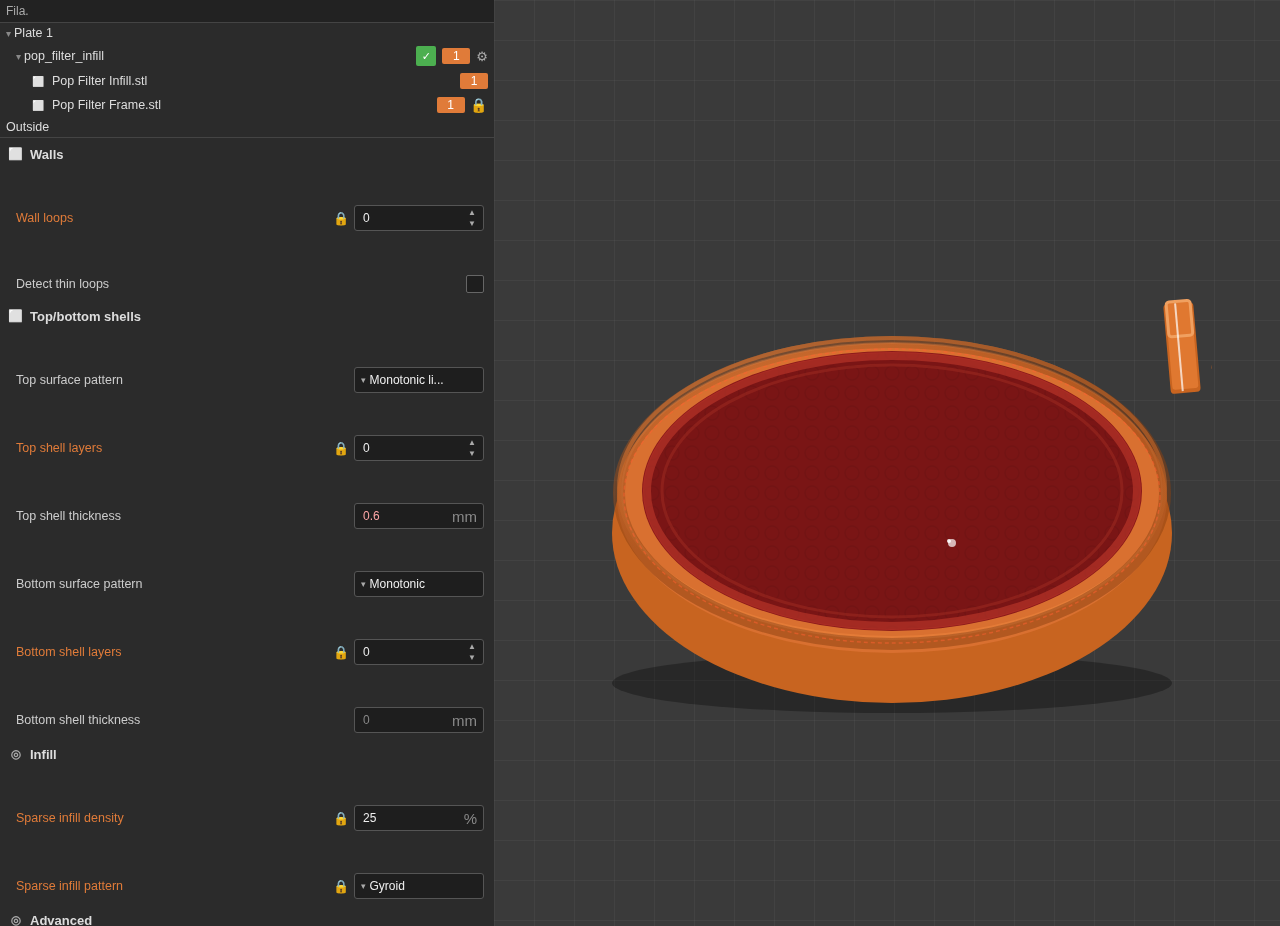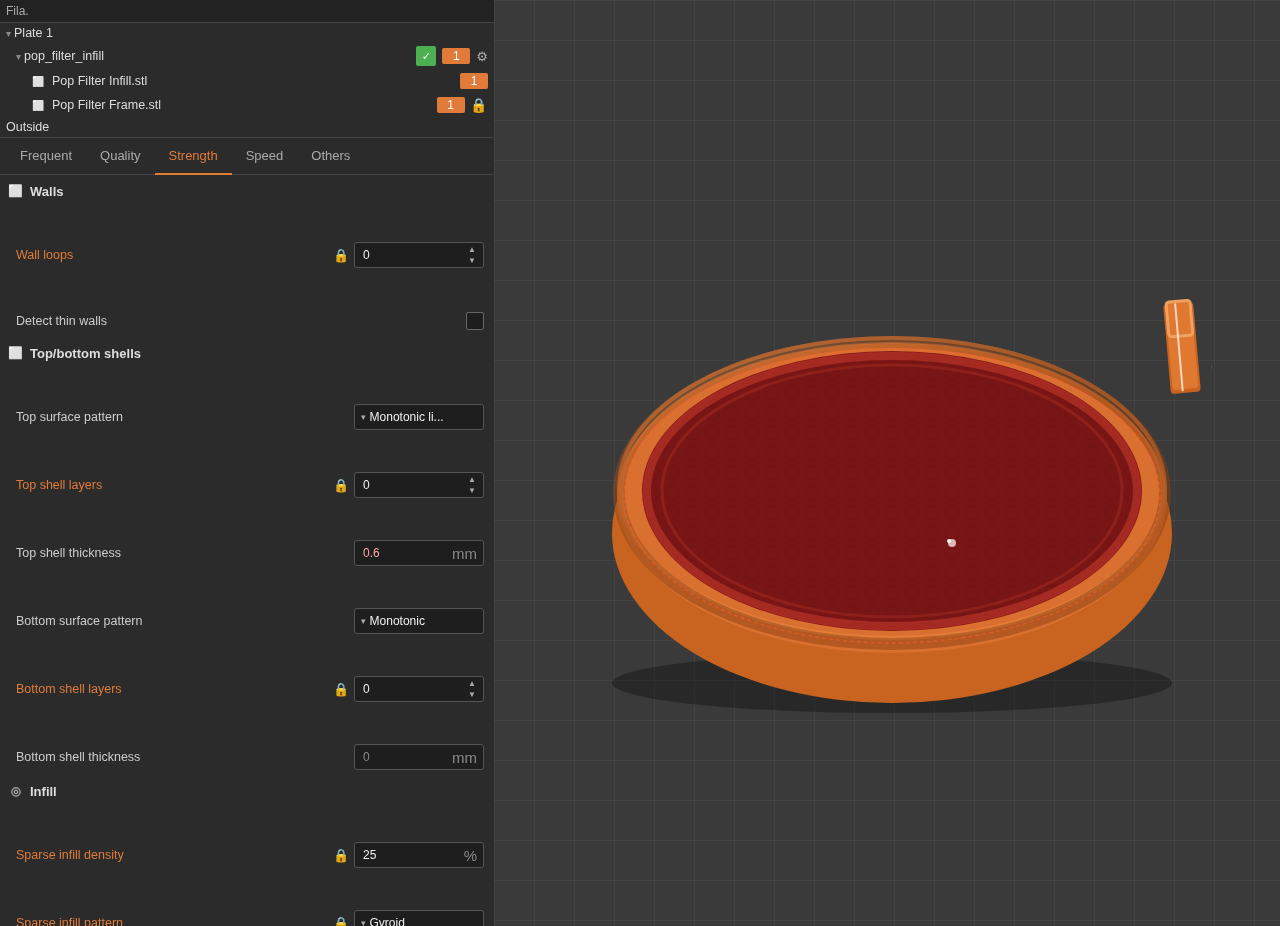--- a/index.html
+++ b/index.html
@@ -294,27 +294,20 @@
         <span class="tree-item-name">Pop Filter Frame.stl</span>
         <div class="tree-item-num">1</div>
         <span class="lock-icon" style="margin-left:6px;">🔒</span>
       </div>
 
       <div class="tree-item">
         <span class="tree-item-name">Outside</span>
       </div>
     </div>
 
-    <div class="tabs">
-      <div class="tab">Frequent</div>
-      <div class="tab">Quality</div>
-      <div class="tab active">Strength</div>
-      <div class="tab">Speed</div>
-      <div class="tab">Others</div>
-    </div>
 
     <div class="settings-panel" style="position:relative;">
 
       <div class="section-header">
         <span class="section-icon">⬜</span>
         <span>Walls</span>
       </div>
 
       <div class="setting-row">
         <span class="setting-label orange">Wall loops</span>
@@ -324,21 +317,21 @@
             <span class="spinbox-value">0</span>
             <div class="spinbox-arrows">
               <div class="spinbox-arrow">▲</div>
               <div class="spinbox-arrow">▼</div>
             </div>
           </div>
         </div>
       </div>
 
       <div class="setting-row">
-        <span class="setting-label">Detect thin walls</span>
+        <span class="setting-label">Detect thin loops</span>
         <div class="setting-control">
           <div class="checkbox-box"></div>
         </div>
       </div>
 
       <div class="section-header">
         <span class="section-icon">⬜</span>
         <span>Top/bottom shells</span>
       </div>
 

